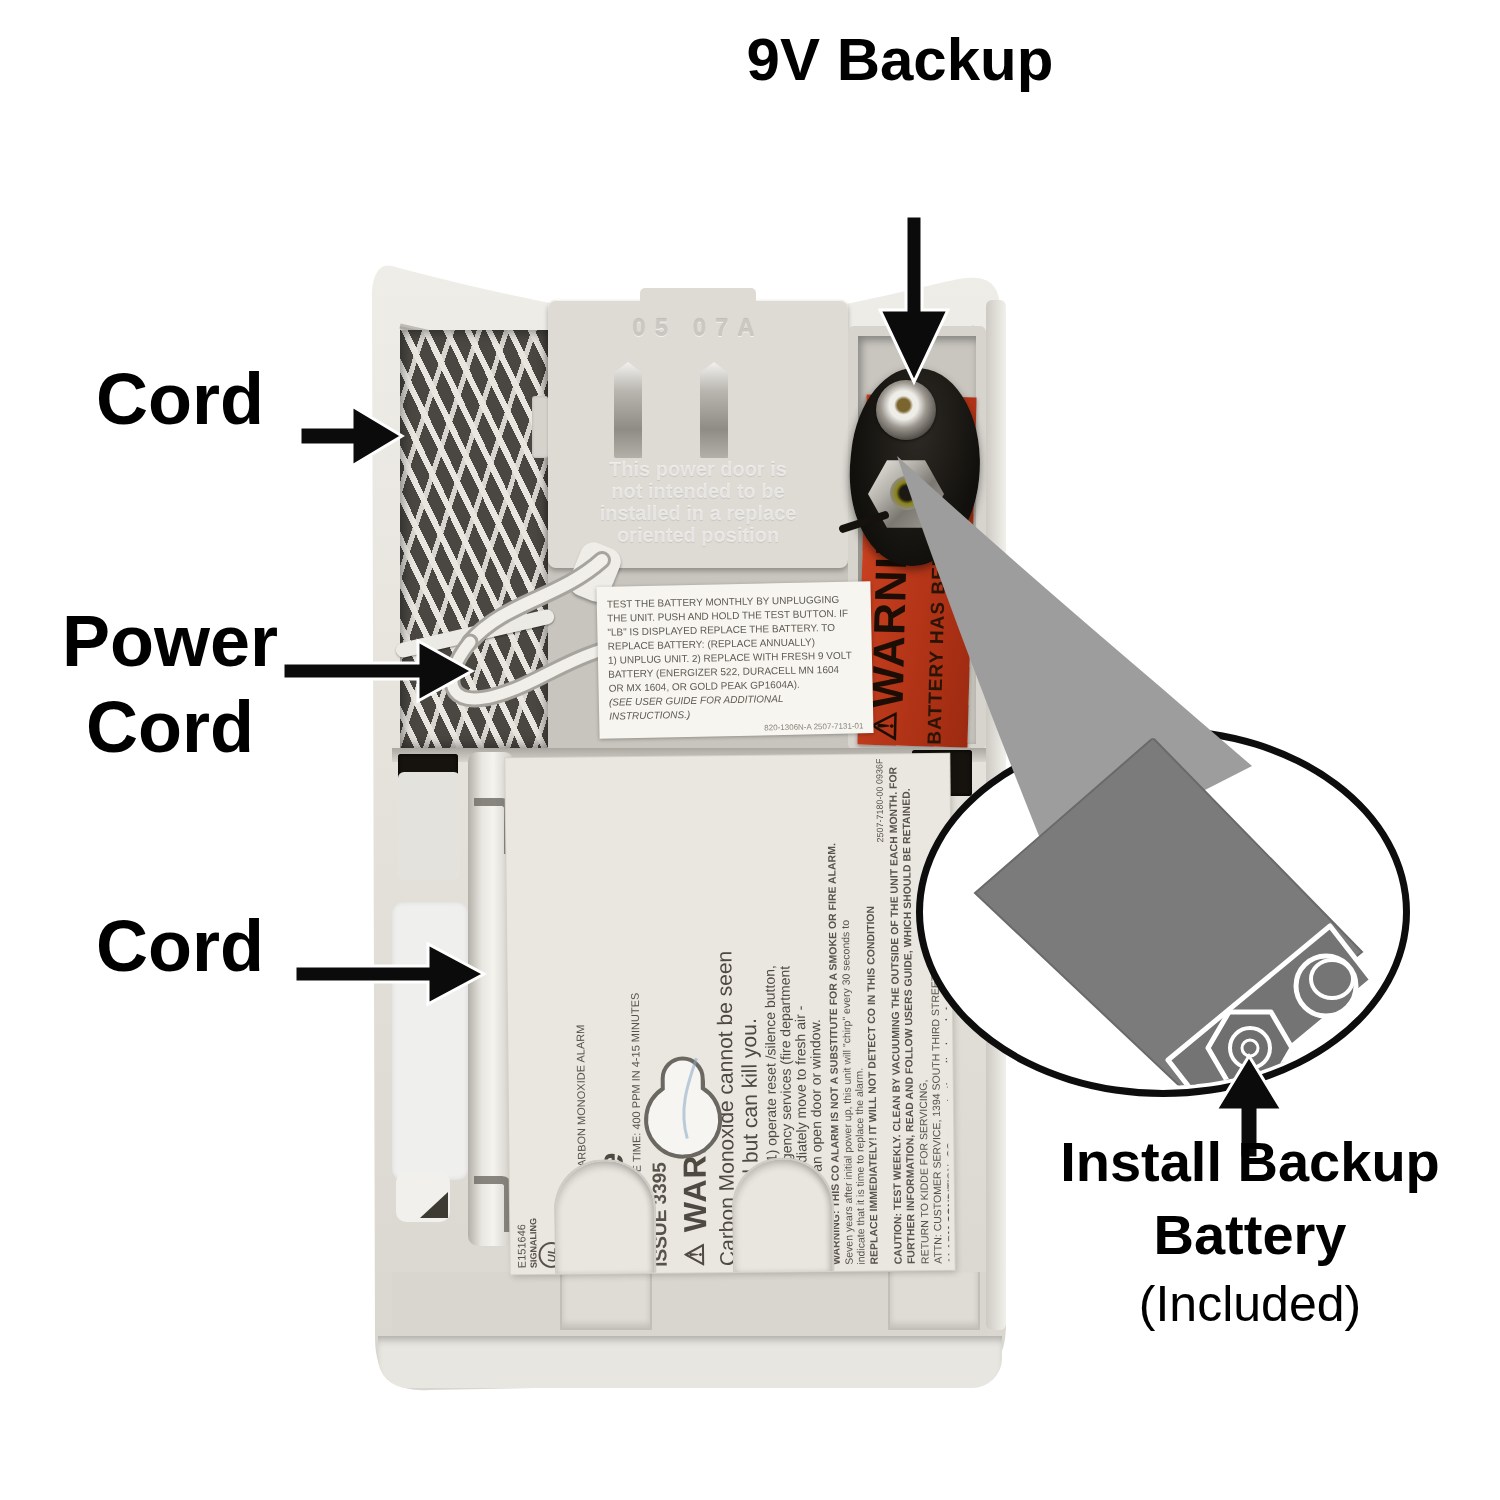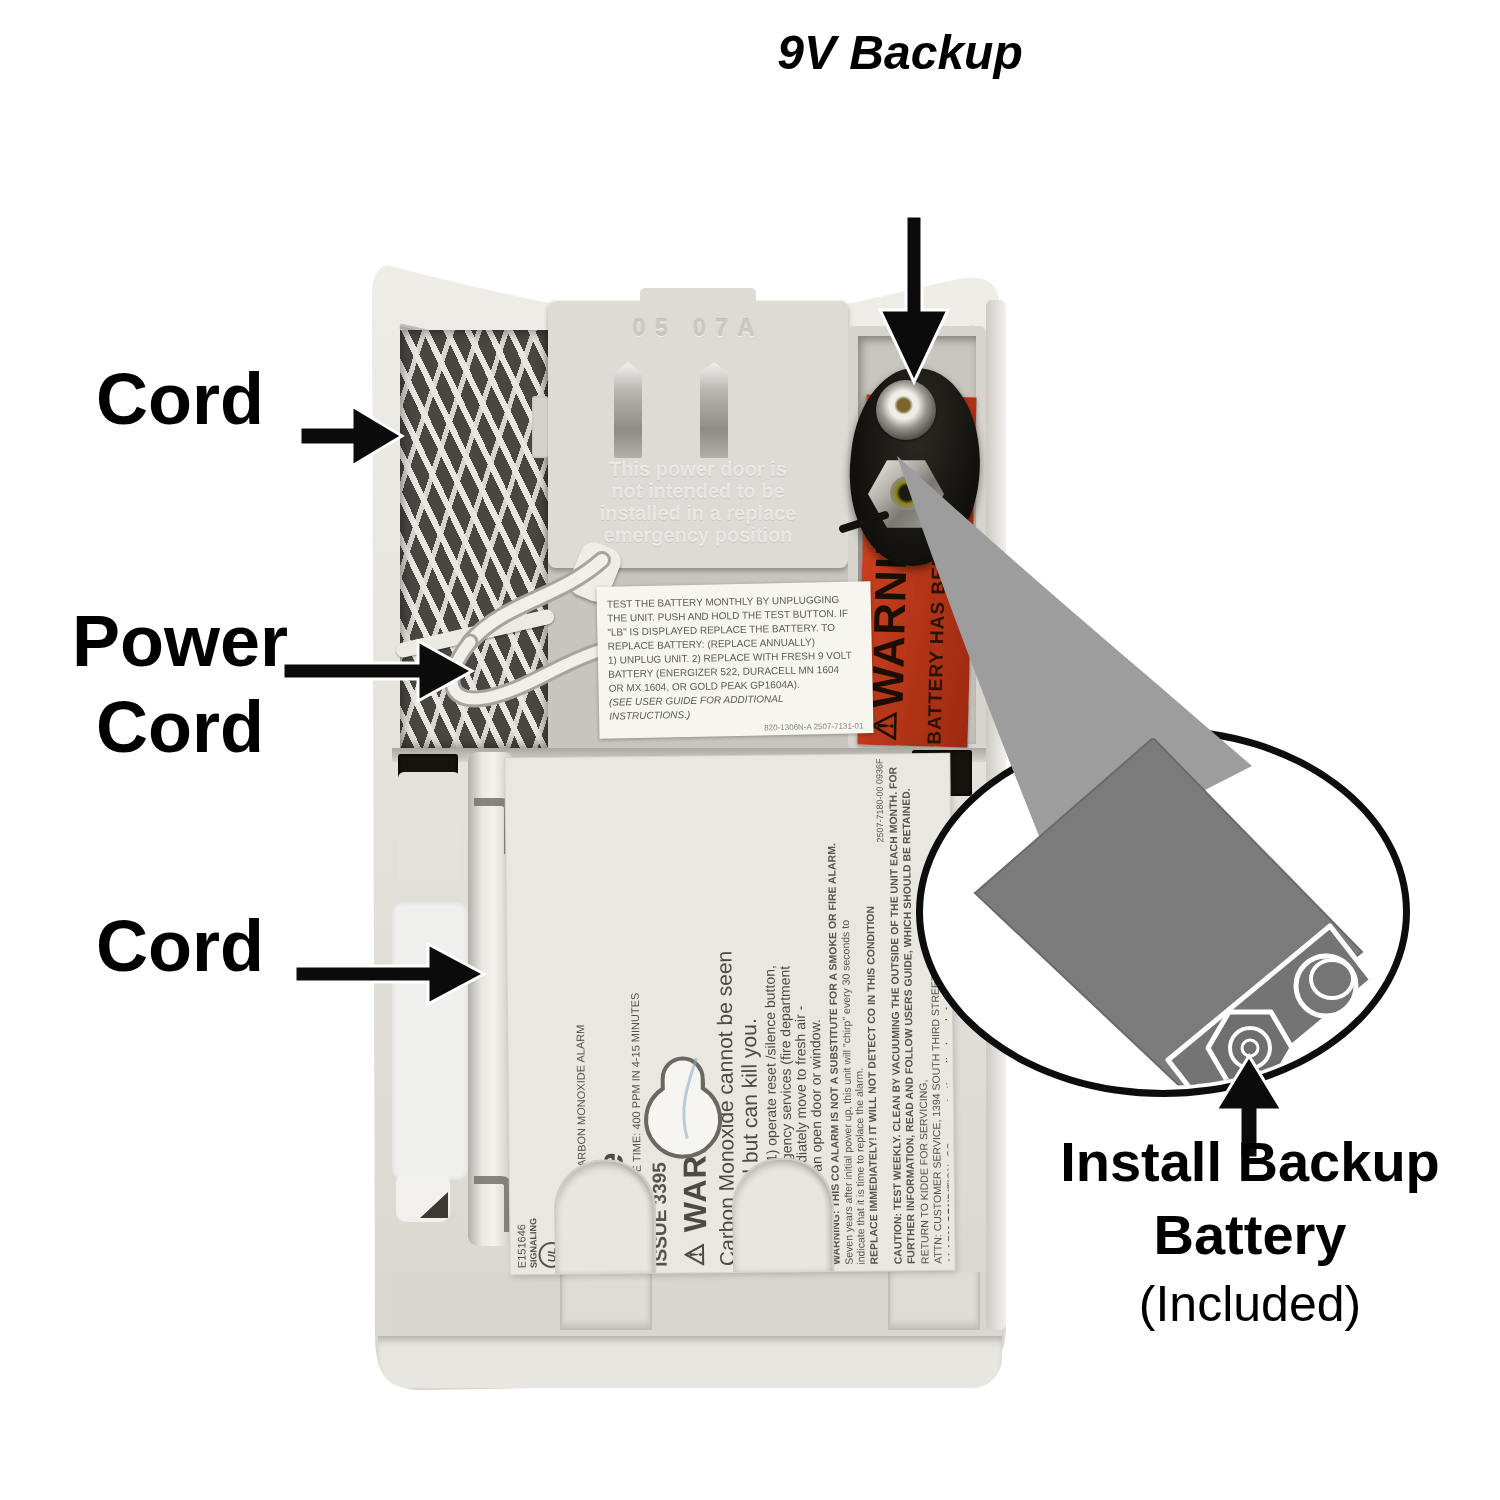--- a/index.html
+++ b/index.html
@@ -2,24 +2,24 @@
 <html><head>
 <meta charset="utf-8">
 <style>
   html,body{margin:0;padding:0;background:#fff;}
   .scene{position:relative;width:1500px;height:1500px;background:#fff;overflow:hidden;
          font-family:"Liberation Sans",sans-serif;}
   .abs{position:absolute;}
 
   
   .ann{position:absolute;color:#000;font-weight:bold;text-align:center;line-height:1.2;}
-  .ann-top{left:520px;top:24px;width:760px;font-size:48px;font-style:italic;}
+  .ann-top{left:520px;top:24px;width:760px;font-size:60px;}
   .ann-left{left:30px;width:300px;font-size:72px;}
   .ann-cs{top:356px;}
-  .ann-pc{top:598px;left:35px;width:290px;}
+  .ann-pc{top:598px;left:25px;width:290px;}
   .ann-cr{top:903px;}
   .ann-install{left:990px;top:1126px;width:520px;font-size:56px;line-height:1.3;}
   .ann-included{font-weight:normal;font-size:50px;}
 
   
   svg.layer{position:absolute;left:0;top:0;}
 
   .cord-comp{left:400px;top:330px;width:148px;height:418px;
     background:
       repeating-linear-gradient(64deg, rgba(0,0,0,0) 0 13px, #e9e6e0 13px 19px),
@@ -172,21 +172,21 @@
 
   <div class="abs plug">
     <div class="abs plug-tab"></div>
     <div class="abs plug-code">05 07A</div>
     <div class="abs prong p1"></div>
     <div class="abs prong p2"></div>
     <div class="abs plug-note">
       <div>This power door is</div>
       <div>not intended to be</div>
       <div>installed in a replace</div>
-      <div>emergency position</div>
+      <div>oriented position</div>
     </div>
     <div class="abs plug-sidetab" style="left:-16px;top:96px;width:16px;height:62px;"></div>
     <div class="abs plug-sidetab" style="right:-16px;top:140px;width:16px;height:62px;"></div>
   </div>
 
   <div class="abs strain"></div>
 
   <div class="abs chamber">
     <div class="chamber-inner"></div>
   </div>

